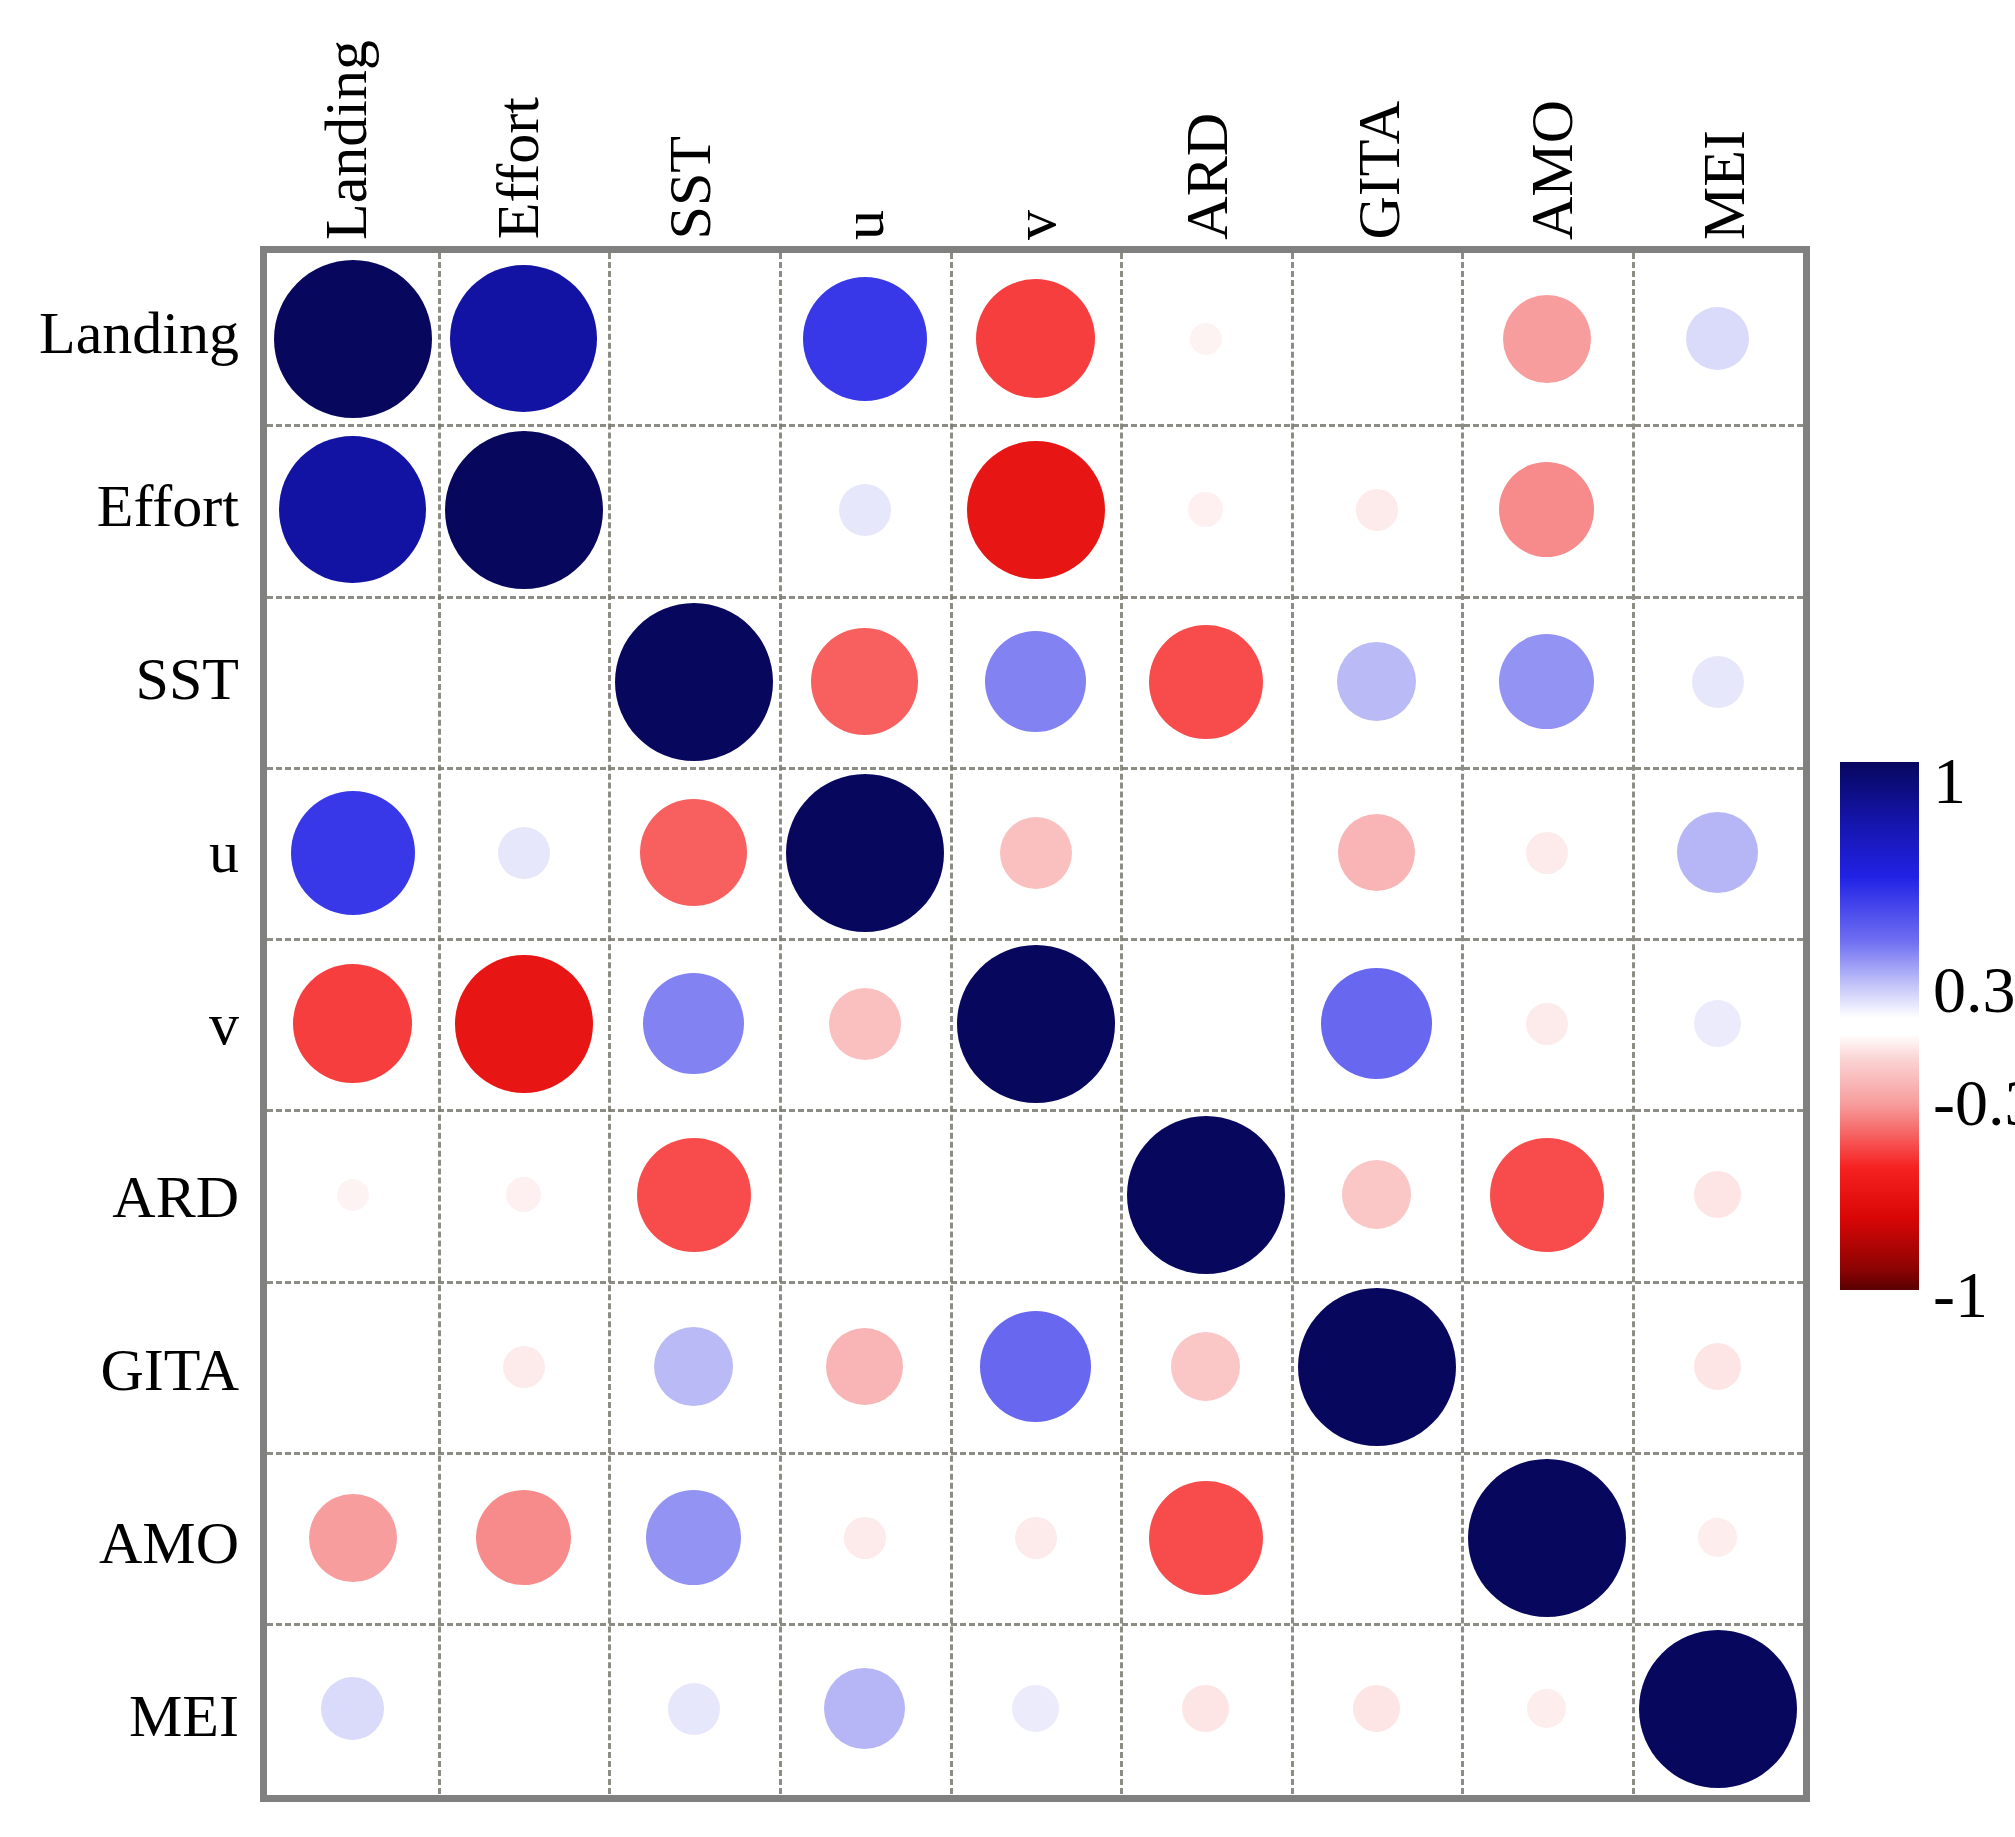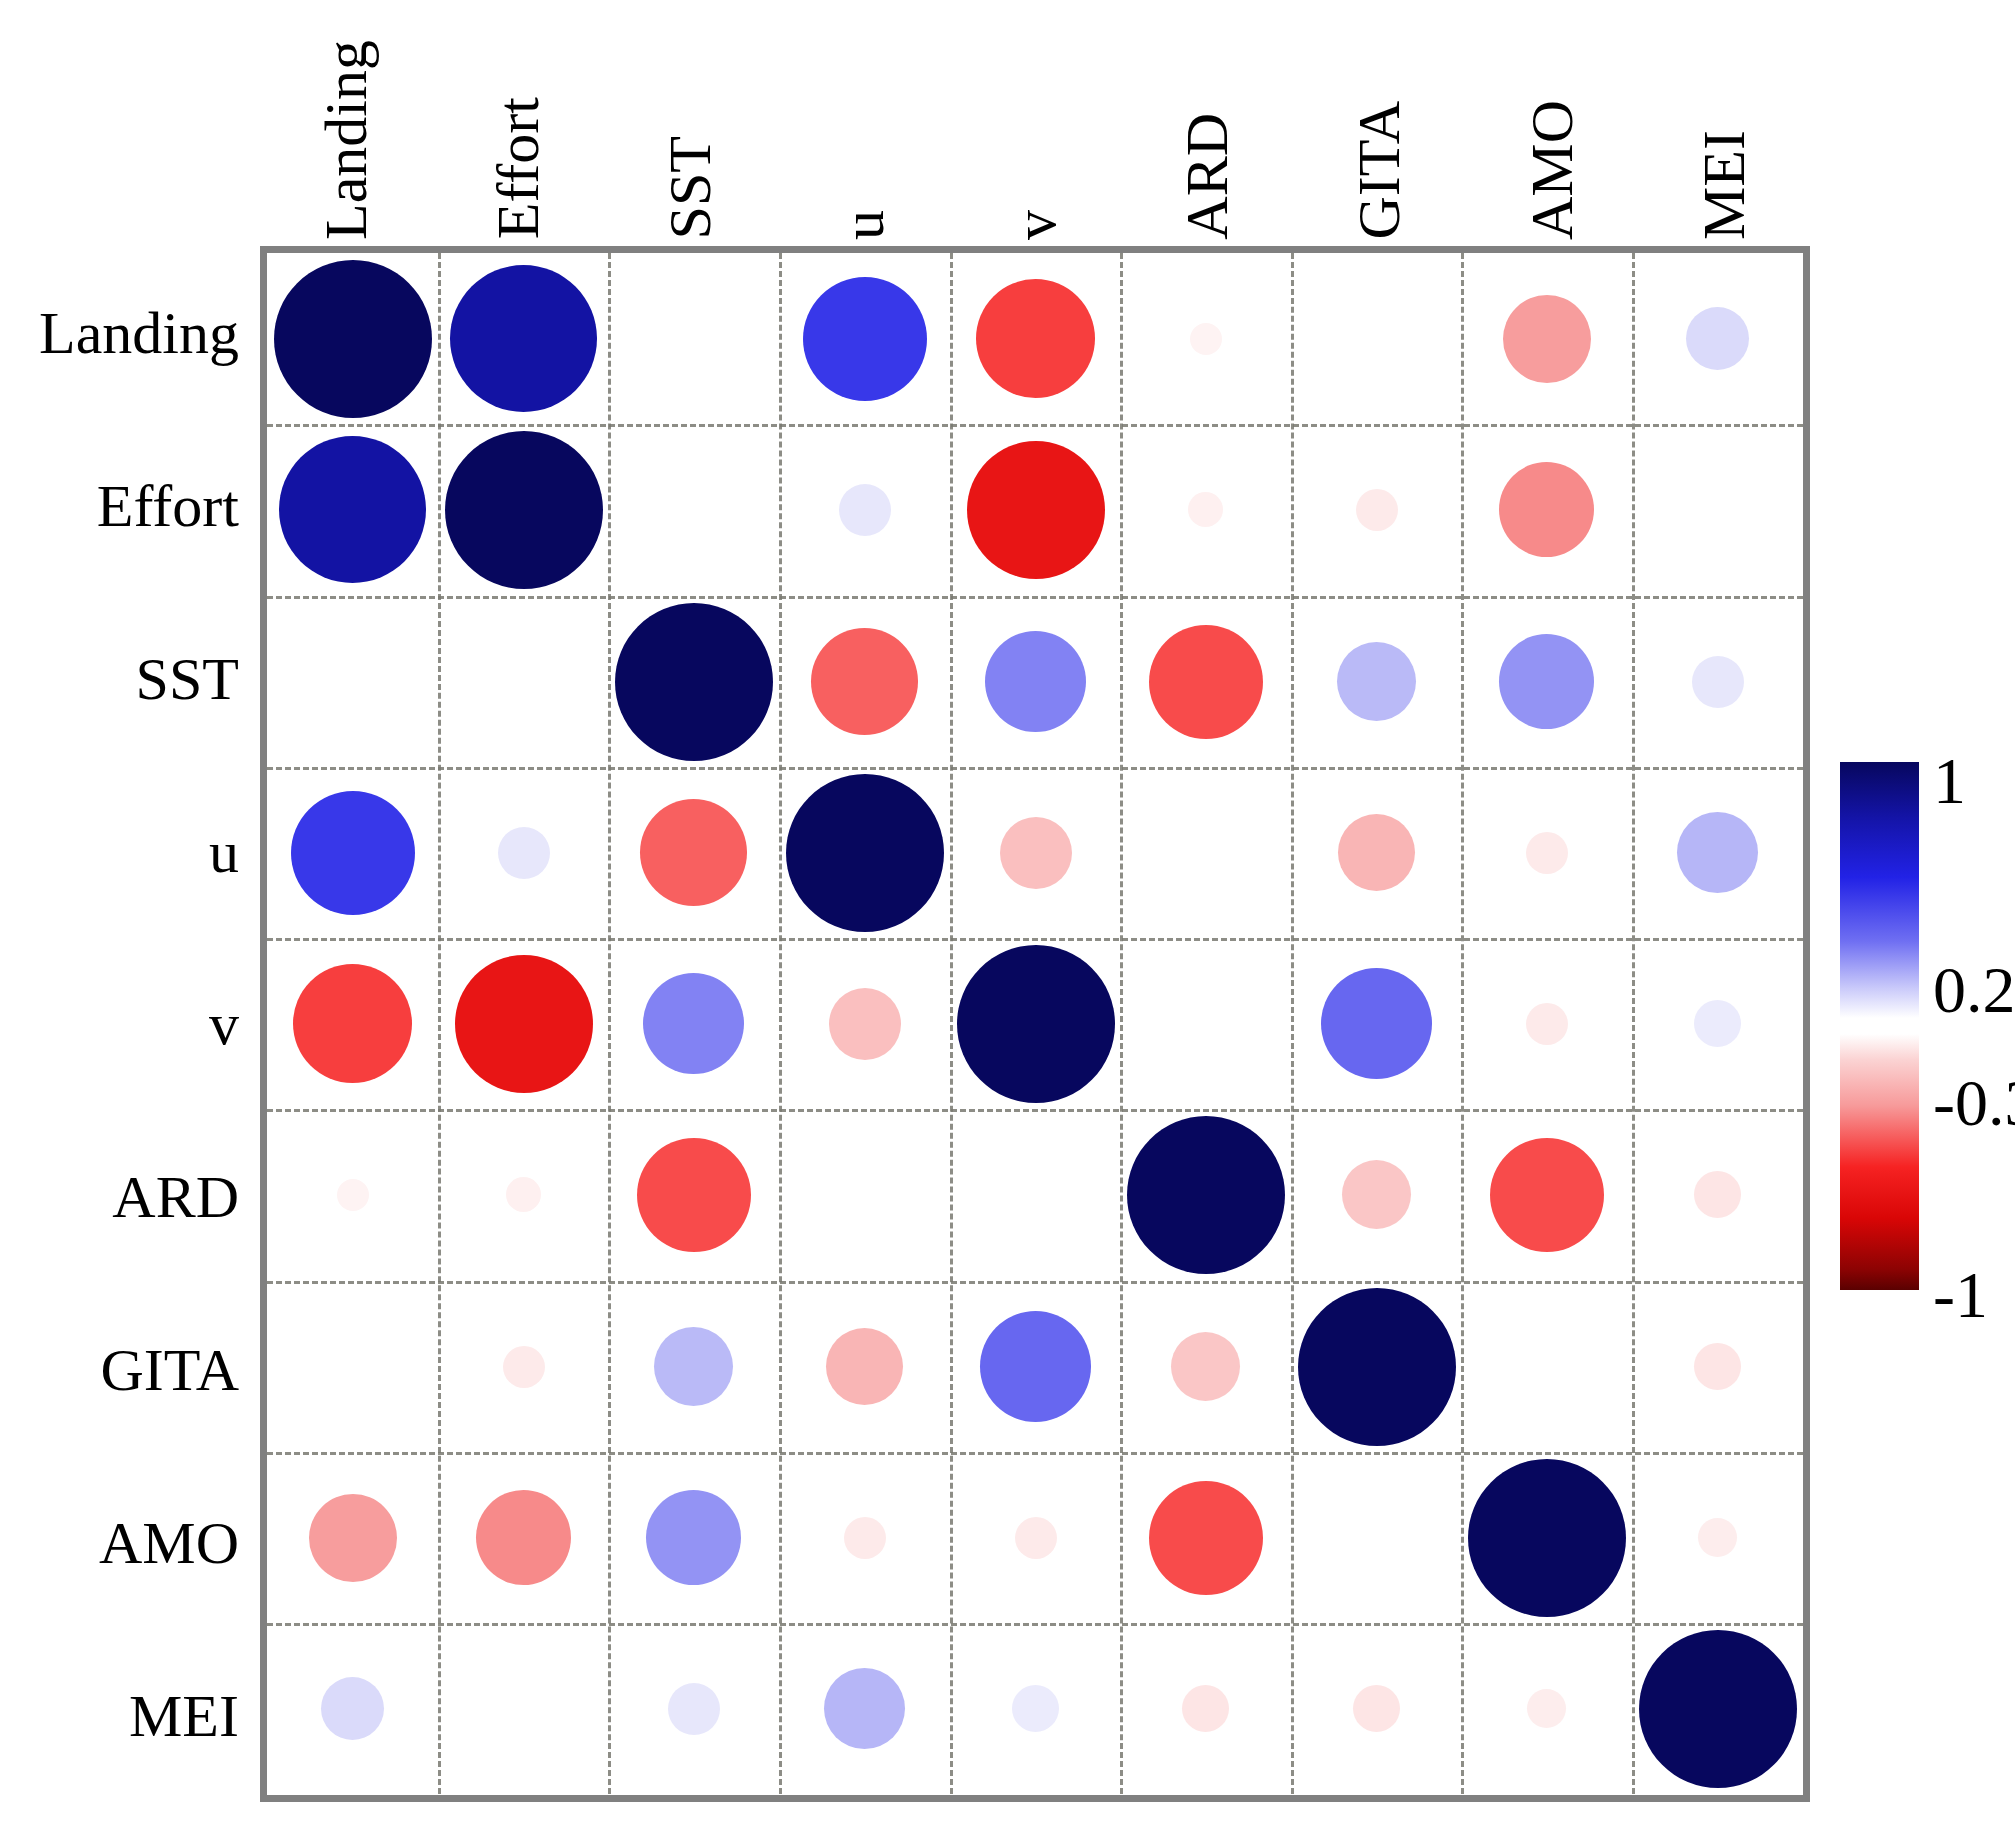--- a/index.html
+++ b/index.html
@@ -434,19 +434,19 @@
         <div class="cell" style="left: 1365px; top: 1370px; width: 171px; height: 171px;">
           <div class="bubble" style="width: 158px; height: 158px; background: rgb(7, 7, 94);"></div>
         </div>
       </div>
   </div>
 
   <div id="colorbar">
     <div class="cb-seg" id="cb-pos"></div>
     <div class="cb-seg" id="cb-neg"></div>
     <div class="cb-tick" id="cb-tick-1">1</div>
-    <div class="cb-tick" id="cb-tick-03">0.2</div>
+    <div class="cb-tick" id="cb-tick-03">0.3</div>
     <div class="cb-tick" id="cb-tick-m03">-0.3</div>
     <div class="cb-tick" id="cb-tick-m1">-1</div>
   </div>
 
 </div>
 
 
 </body></html>

